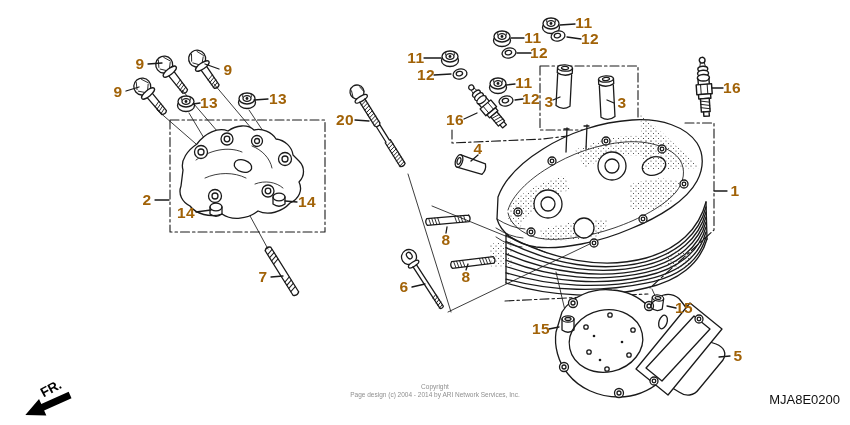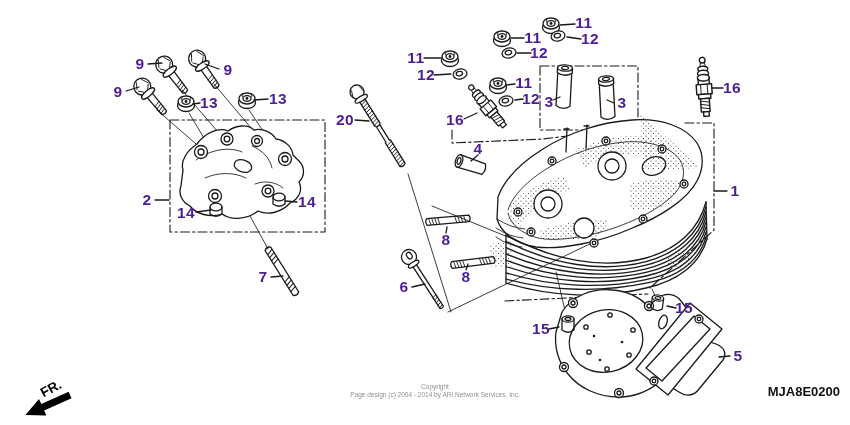--- a/index.html
+++ b/index.html
@@ -4,25 +4,25 @@
 <style>
   html,body{margin:0;padding:0;background:#e8e8e8;}
   #stage{position:relative;width:850px;height:425px;background:#ffffff;overflow:hidden;
          font-family:"Liberation Sans", sans-serif;}
   svg{position:absolute;left:0;top:0;}
   .ln{stroke:#1a1a1a;fill:none;stroke-width:1.3;stroke-linecap:round;stroke-linejoin:round;}
   .thin{stroke-width:0.85;}
   .wfill{fill:#ffffff;}
   .dash{stroke-dasharray:9 3 2.5 3;stroke-width:1.1;}
   .co{position:absolute;transform:translate(-50%,-50%);font-size:15.5px;font-weight:700;
-      color:#4c1d95;letter-spacing:0.5px;white-space:nowrap;}
+      color:#a16207;letter-spacing:0.5px;white-space:nowrap;}
   .watermark{position:absolute;left:285px;top:383px;width:300px;text-align:center;
       font-size:6.5px;line-height:8px;color:#8f8f8f;}
-  .diagcode{position:absolute;left:748px;top:384px;width:92px;text-align:right;
-      font-size:13px;font-weight:700;color:#111;}
+  .diagcode{position:absolute;left:748px;top:392px;width:92px;text-align:right;
+      font-size:13px;font-weight:400;color:#111;}
   .frlabel{position:absolute;left:40px;top:381px;font-size:13.5px;font-weight:700;
       color:#000;transform:rotate(-28deg);}
 </style>
 </head>
 <body>
 
 <div id="stage">
 
 <svg width="850" height="425" viewBox="0 0 850 425">
   <defs>

